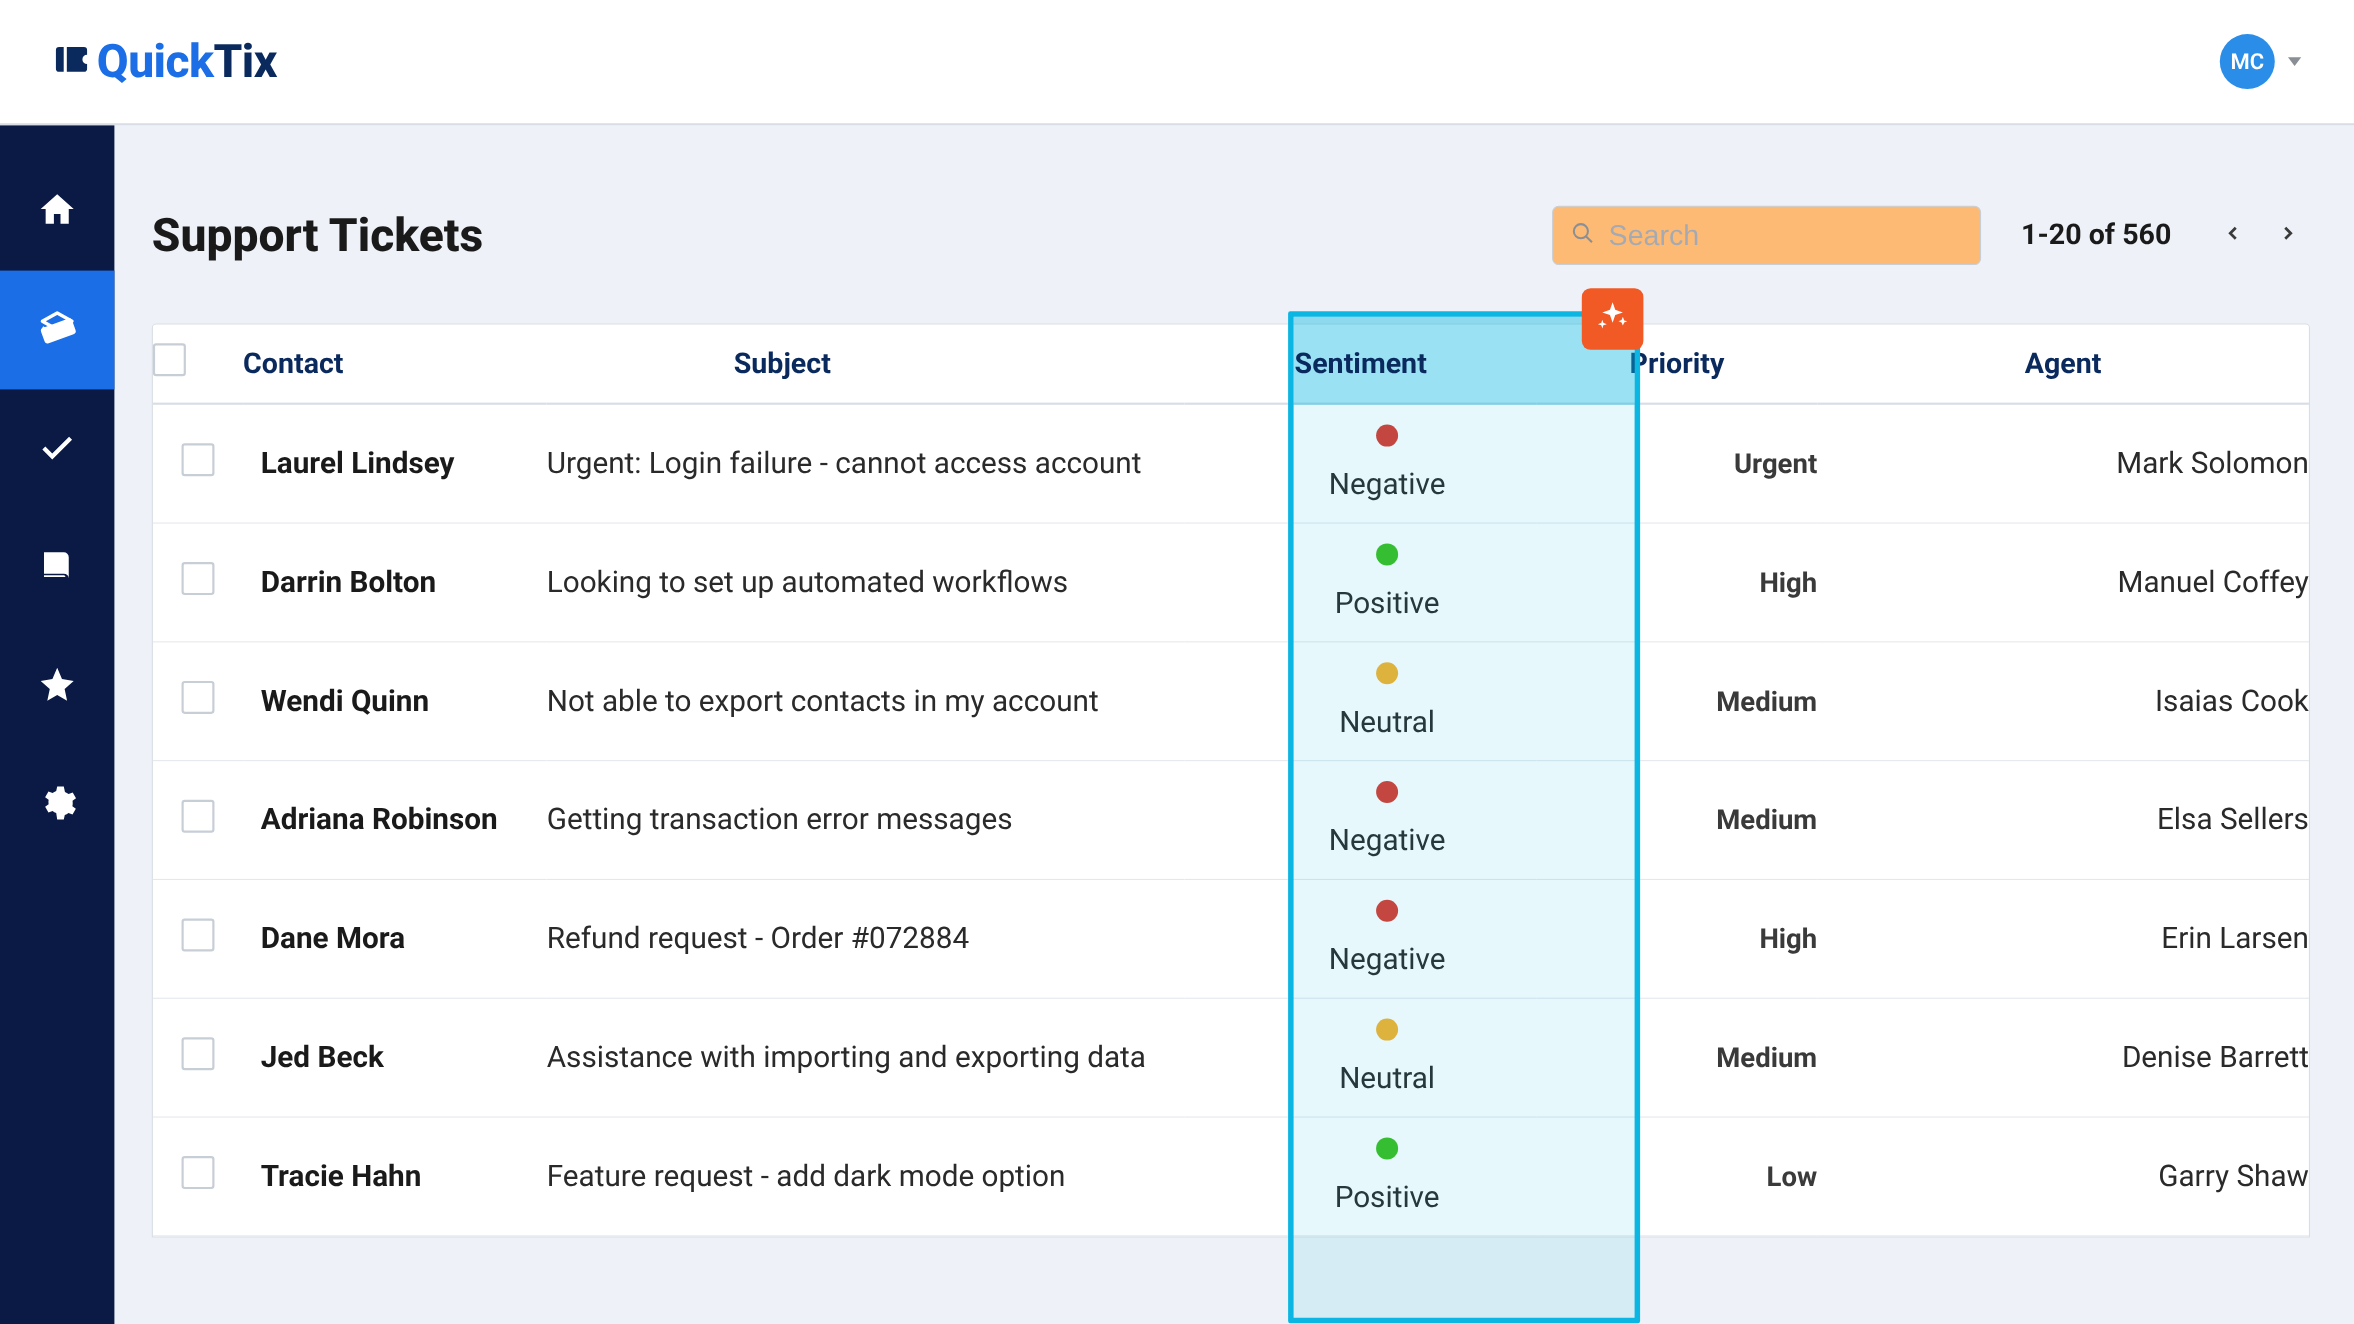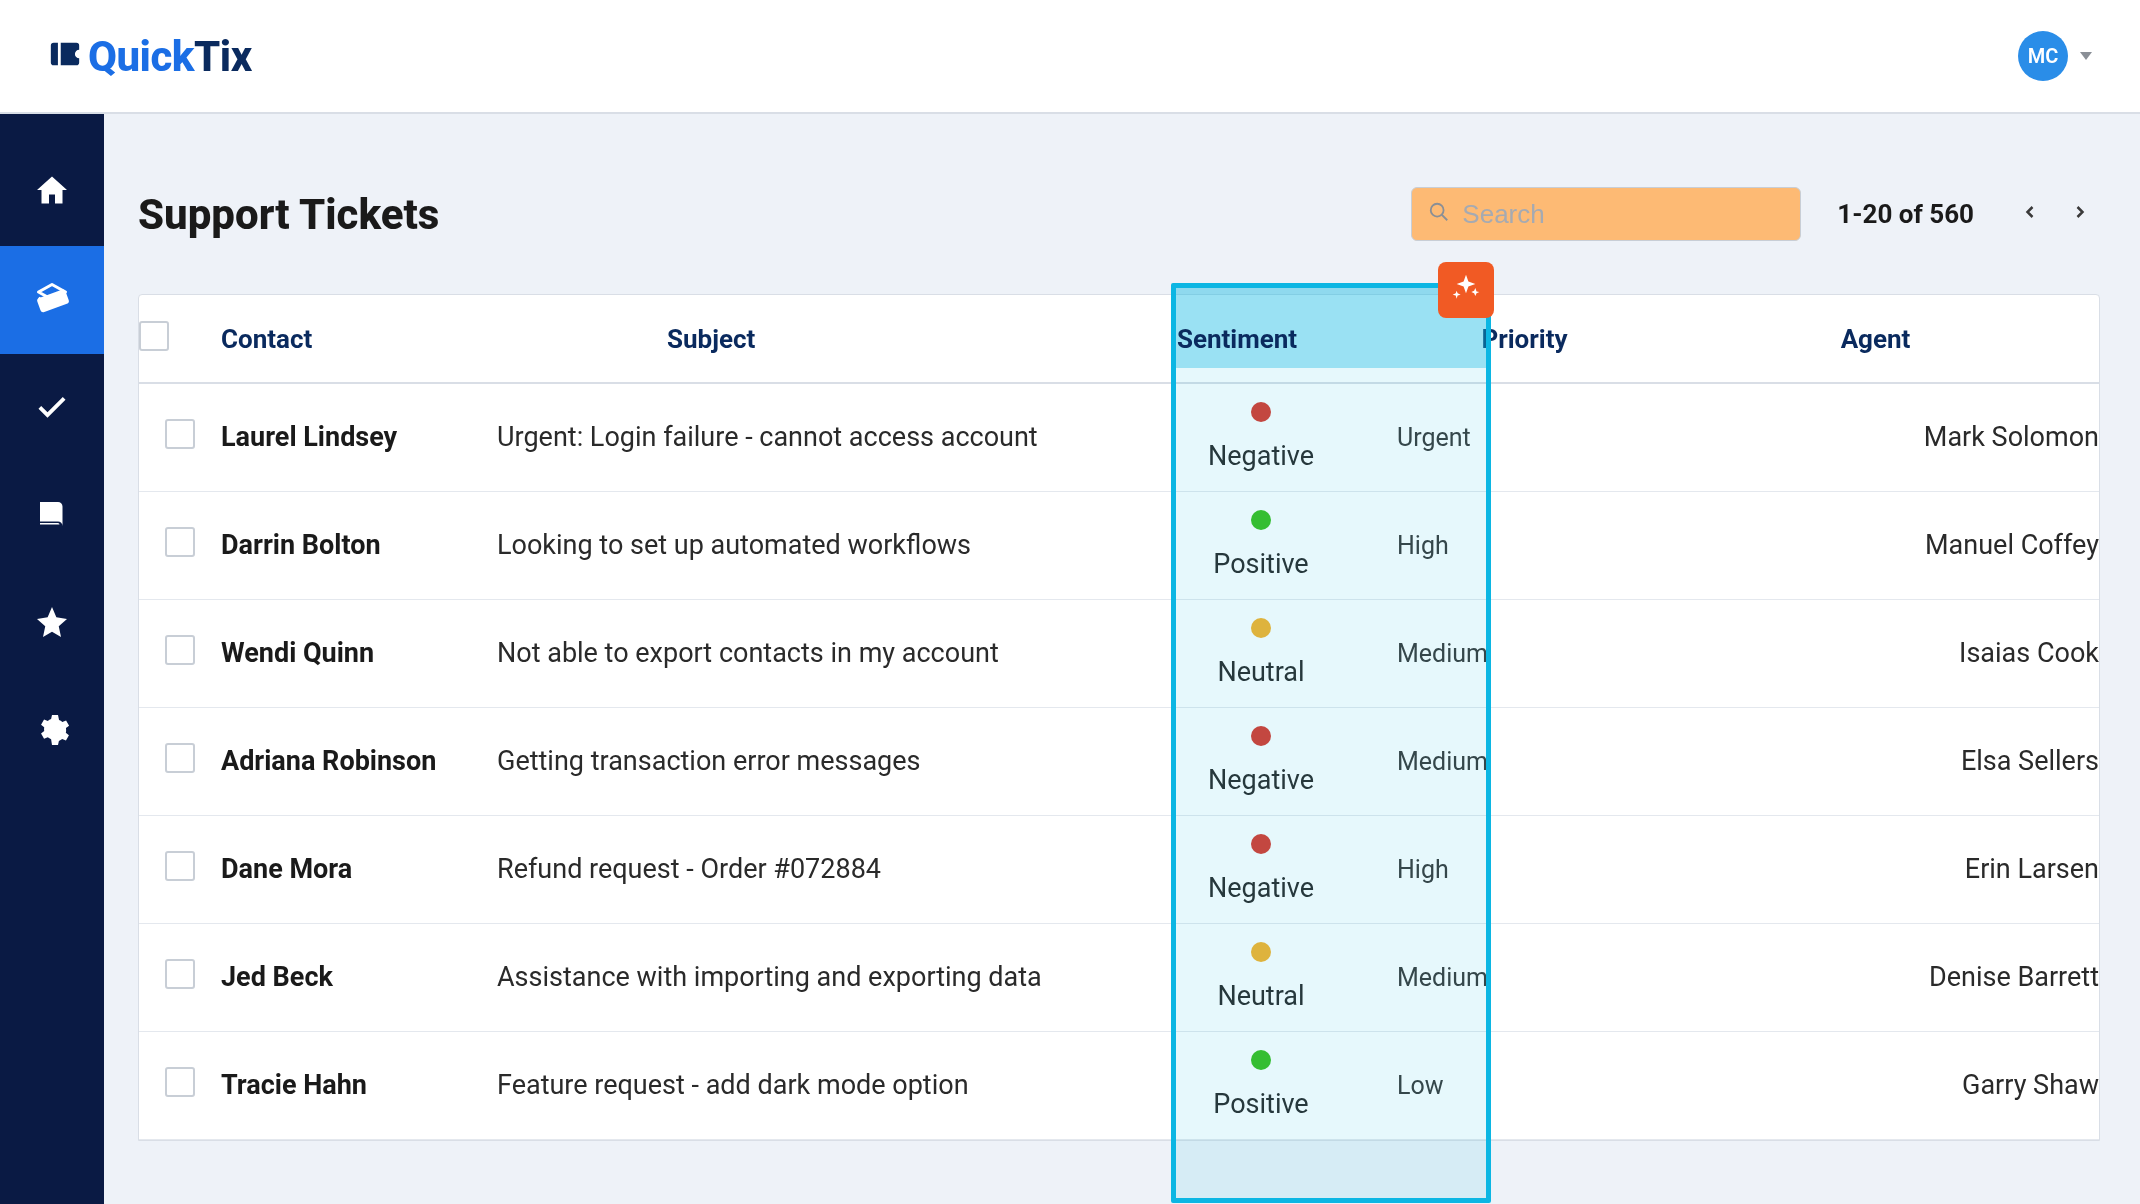--- a/index.html
+++ b/index.html
@@ -161,58 +161,58 @@
   background: #ffffff;
   border: 1px solid #d9dee6;
   border-radius: 4px 4px 0 0;
   position: relative;
 }
 .table {
   width: 100%;
   border-collapse: collapse;
 }
 .table thead th {
-  height: 88px;
+  height: 72px;
   border-bottom: 2px solid #d9dee6;
   font-size: 26px;
   font-weight: 700;
   color: #0a2a5e;
   text-align: left;
   padding: 0;
   vertical-align: middle;
 }
 .table tbody td {
   height: 108px;
   border-bottom: 1px solid #e4e8ee;
   font-size: 27px;
   vertical-align: middle;
   padding: 0;
 }
 .col-check { width: 82px; text-align: center; }
 .col-contact { width: 276px; padding-left: 0; }
 .col-subject { width: 580px; }
 .col-sentiment { width: 320px; text-align: left; }
-.col-priority { width: 255px; text-align: left; }
+.col-priority { width: 255px; text-align: right; font-weight: bold; }
 .col-agent { text-align: right; padding-right: 30px; }
 
 .th-contact { padding-left: 0; }
 .th-subject { padding-left: 170px !important; }
 .th-sentiment { text-align: center !important; }
 .th-priority { text-align: center !important; }
 .th-agent { text-align: center !important; padding-right: 30px; }
 
 .checkbox {
   width: 30px; height: 30px;
   border: 2px solid #c8ced6;
   border-radius: 3px;
   background: #fff;
   display: inline-block;
   cursor: pointer;
 }
-.contact-name { font-weight: 700; color: #1a1a1a; }
+.contact-name { font-weight: 700; color: #1a1a1a; margin-left: 16px; }
 .subject-text { color: #2a2a2a; font-weight: 400; }
 .sentiment-cell {
   display: flex;
   align-items: center;
   gap: 18px;
   padding-left: 48px;
   flex-direction: column;
 }
 .dot {
   width: 20px; height: 20px; border-radius: 50%;

